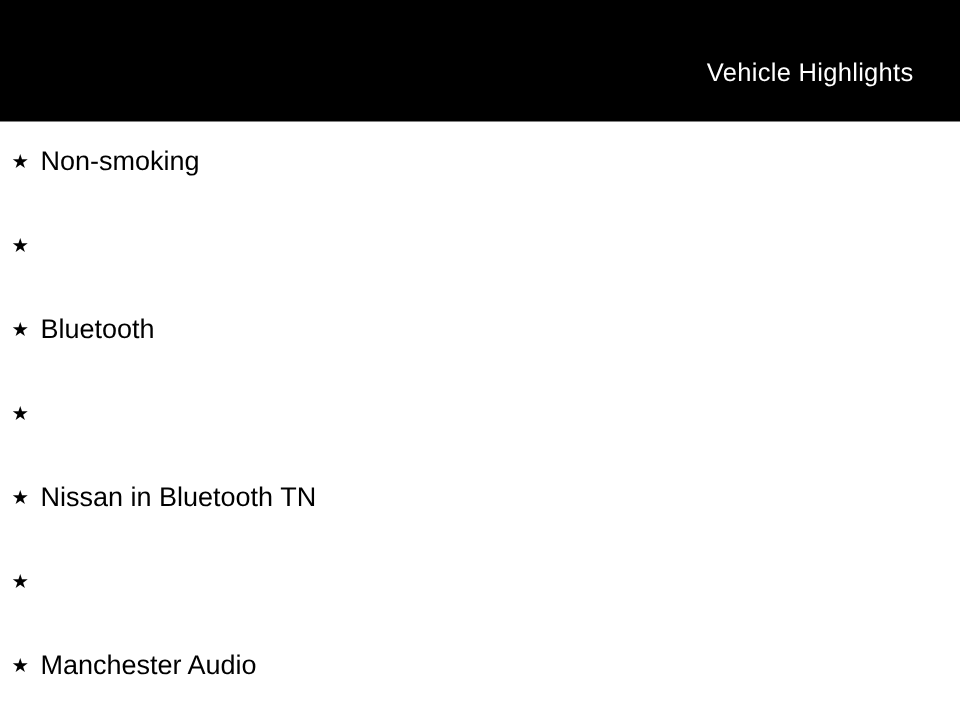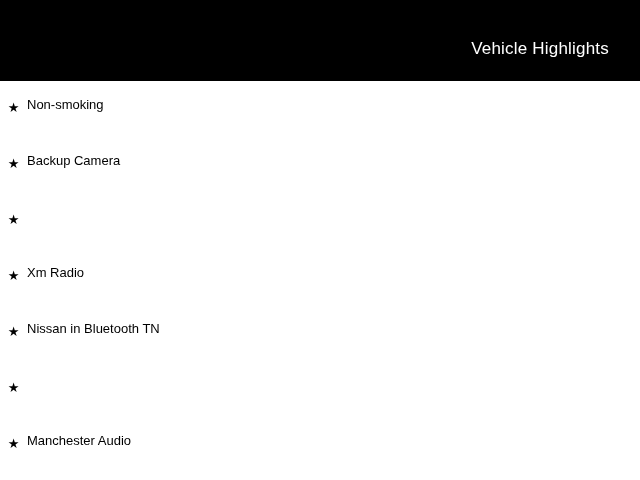--- a/index.html
+++ b/index.html
@@ -49,21 +49,21 @@
     width: 27px;
     min-width: 27px;
     text-align: center;
     color: #000000;
     font-size: 13px;
     line-height: 1;
     padding-top: 20px;
   }
   .highlight-label {
     color: #000000;
-    font-size: 13px;
+    font-size: 18px;
     line-height: 1;
     padding-top: 17px;
     white-space: nowrap;
   }
 </style>
 </head>
 <body>
 
 <div class="page">
 
@@ -73,30 +73,29 @@
 
   <ul class="highlights">
 
     <li class="highlight-row">
       <span class="bullet">★</span>
       <span class="highlight-label">Non-smoking</span>
     </li>
 
     <li class="highlight-row">
       <span class="bullet">★</span>
-      <span class="highlight-label">Backup Camera</span>
     </li>
 
     <li class="highlight-row">
       <span class="bullet">★</span>
+      <span class="highlight-label">Bluetooth</span>
     </li>
 
     <li class="highlight-row">
       <span class="bullet">★</span>
-      <span class="highlight-label">Xm Radio</span>
     </li>
 
     <li class="highlight-row">
       <span class="bullet">★</span>
       <span class="highlight-label">Nissan in Bluetooth TN</span>
     </li>
 
     <li class="highlight-row">
       <span class="bullet">★</span>
     </li>

